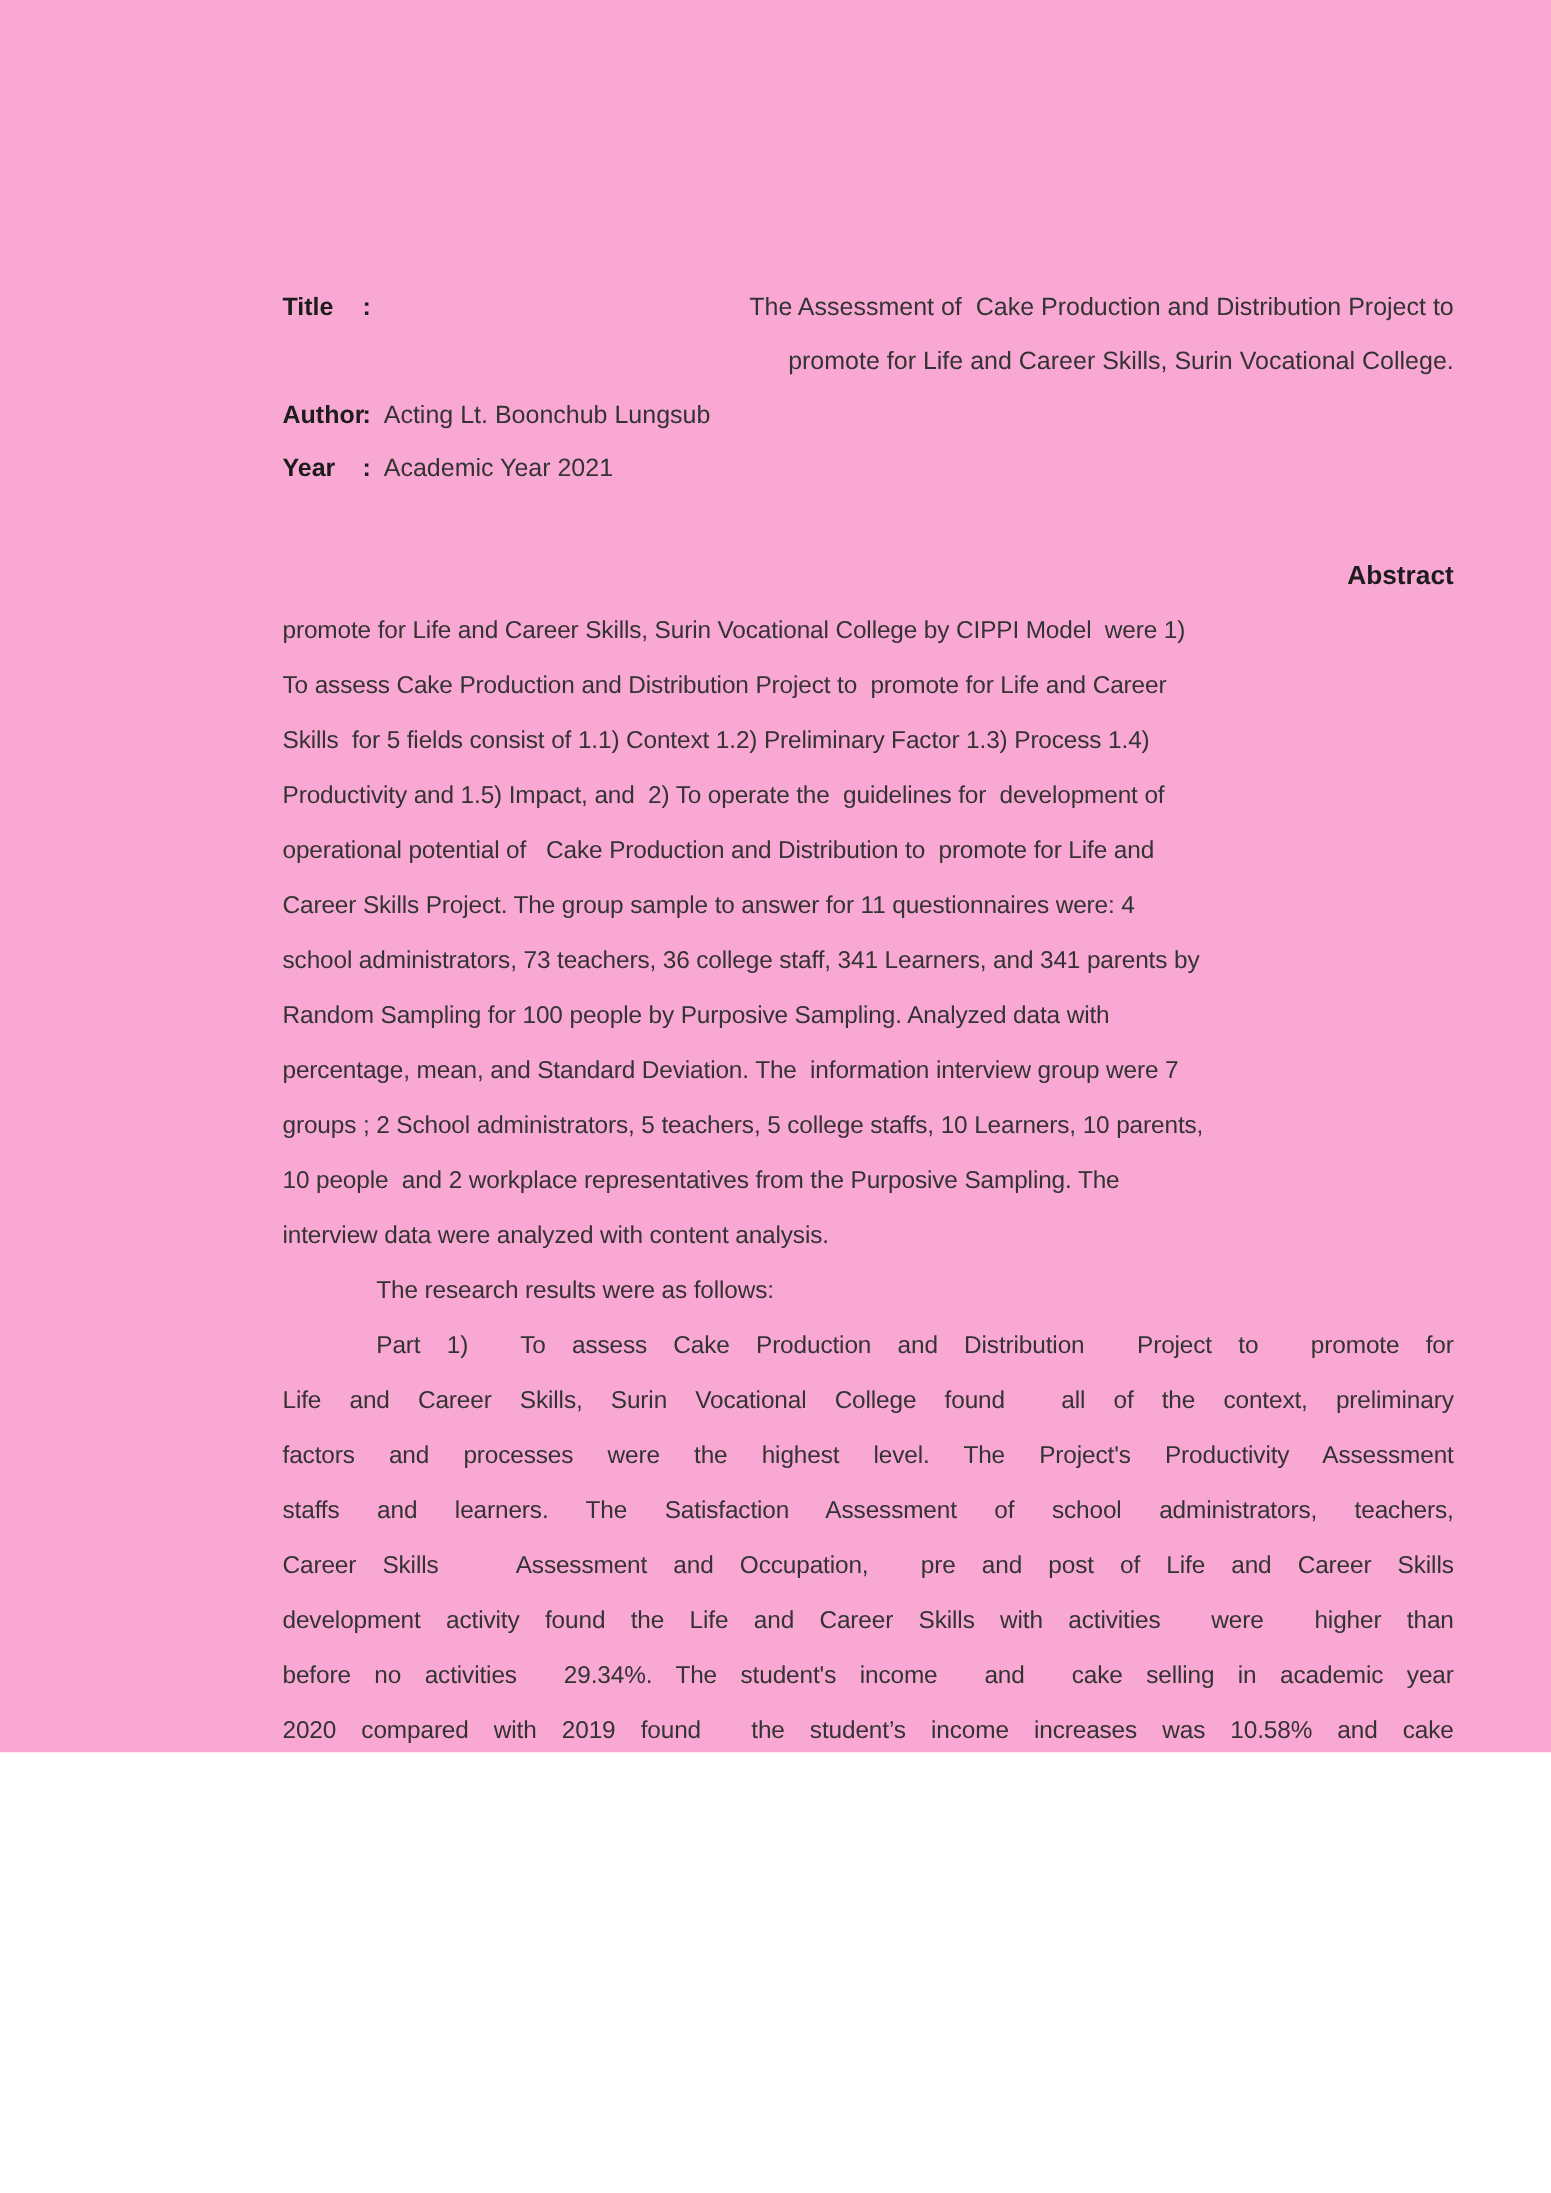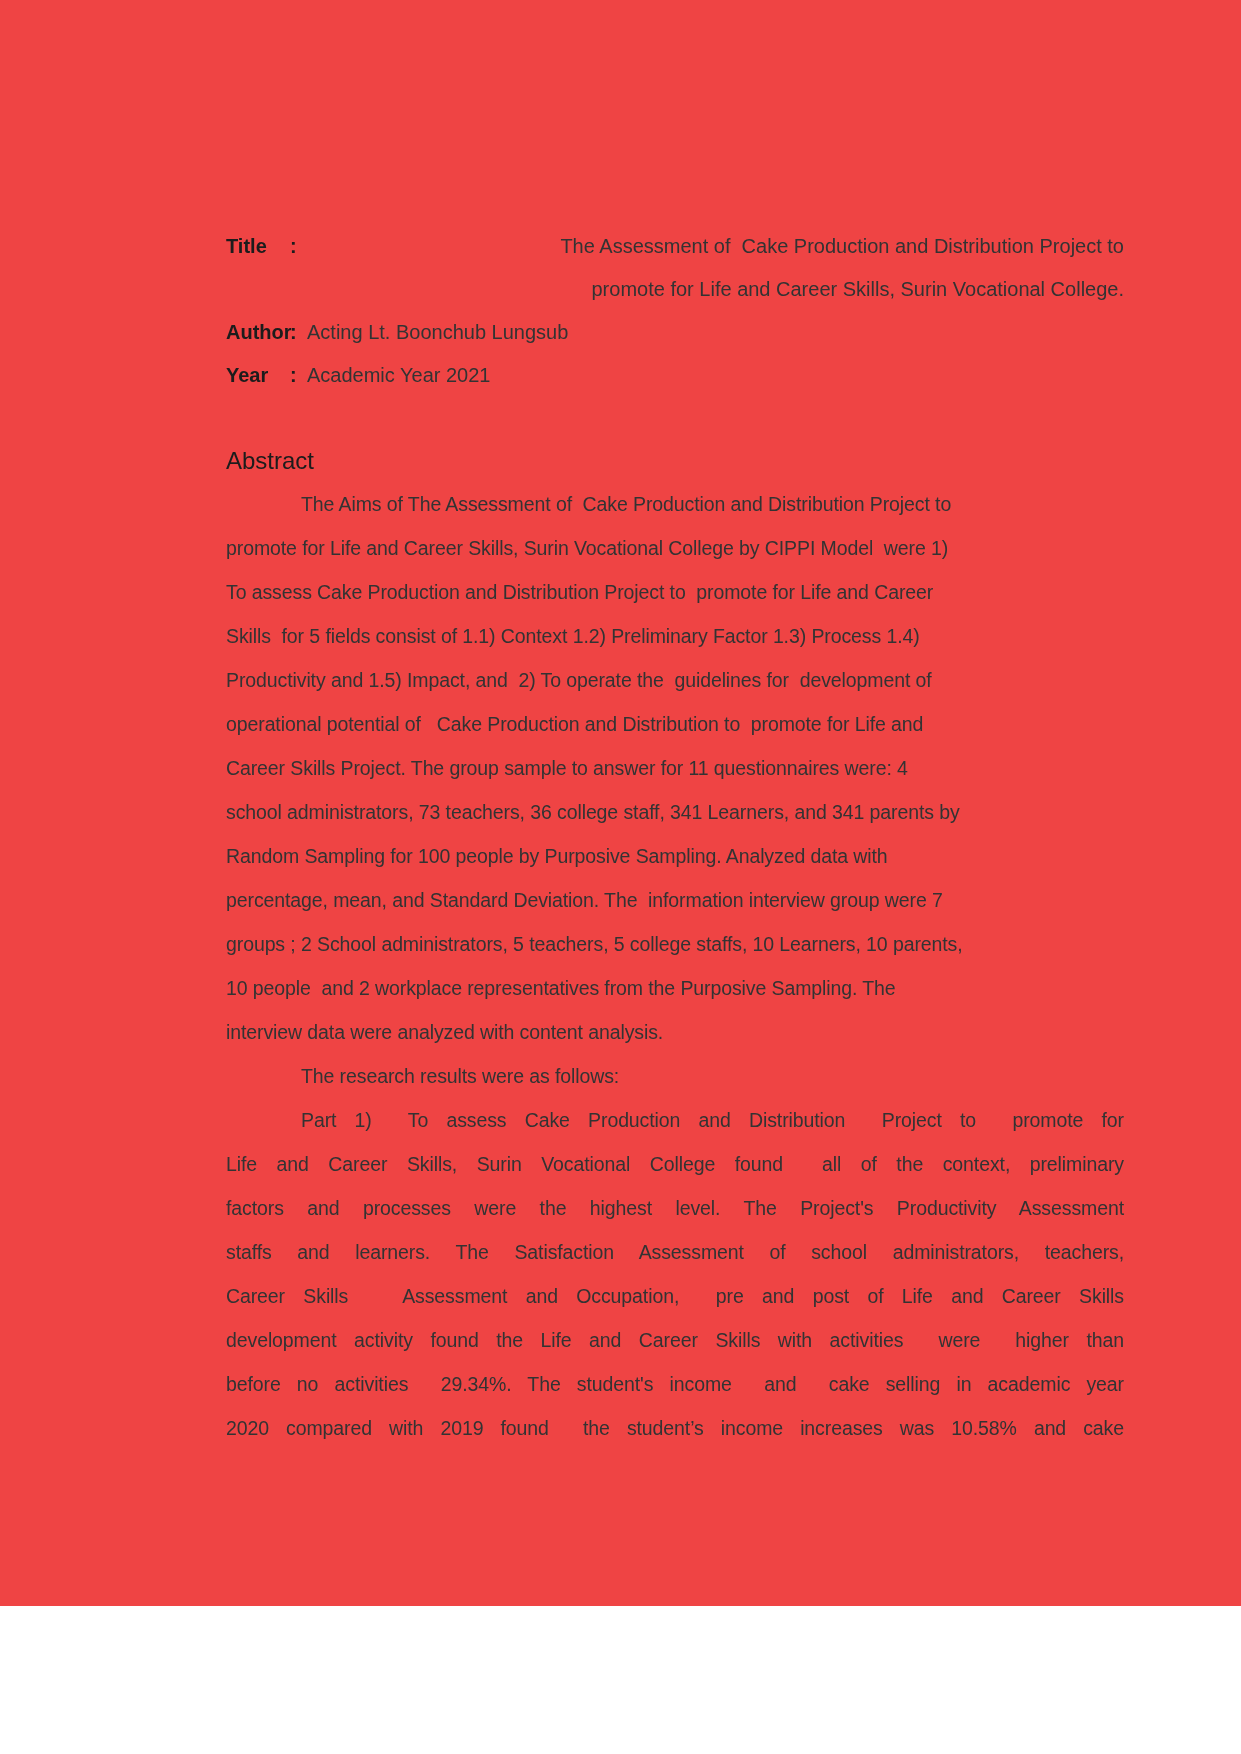--- a/index.html
+++ b/index.html
@@ -3,24 +3,24 @@
 <meta charset="utf-8">
 <style>
   html, body {
     margin: 0;
     padding: 0;
     background: #ffffff;
   }
   .page {
     position: relative;
     width: 1241px;
-    height: 1606px;
-    background: #ef4444;
+    height: 1402px;
+    background: #f9a8d4;
     box-sizing: border-box;
-    padding: 225px 117px 0 226px;
+    padding: 225px 78px 0 226px;
     font-family: "Liberation Sans", sans-serif;
     color: #333333;
     overflow: hidden;
   }
   
   .meta-row {
     display: flex;
     align-items: flex-start;
     font-size: 20px;
     line-height: 43px;
@@ -41,24 +41,24 @@
     flex: 1 1 auto;
     color: #333333;
   }
   .meta-value .tline {
     white-space: pre;
     text-align: right;
   }
   
   .abstract-heading {
     margin-top: 42px;
-    text-align: left;
-    font-size: 24px;
+    text-align: right;
+    font-size: 21px;
     line-height: 43px;
-    font-weight: 400;
+    font-weight: 700;
     color: #1c1c1c;
   }
   .abstract-body .line {
     font-size: 19.5px;
     line-height: 44px;
     letter-spacing: -0.1px;
     white-space: pre;
     color: #333333;
   }
   .abstract-body .line.indent {
@@ -96,21 +96,20 @@
       <div class="meta-label">Year</div>
       <div class="meta-colon">:</div>
       <div class="meta-value">Academic Year 2021</div>
     </div>
 
   </div>
 
   <div class="abstract-heading">Abstract</div>
 
   <div class="abstract-body">
-      <div class="line indent">The Aims of The Assessment of  Cake Production and Distribution Project to</div>
       <div class="line">promote for Life and Career Skills, Surin Vocational College by CIPPI Model  were 1)</div>
       <div class="line">To assess Cake Production and Distribution Project to  promote for Life and Career</div>
       <div class="line">Skills  for 5 fields consist of 1.1) Context 1.2) Preliminary Factor 1.3) Process 1.4)</div>
       <div class="line">Productivity and 1.5) Impact, and  2) To operate the  guidelines for  development of</div>
       <div class="line">operational potential of   Cake Production and Distribution to  promote for Life and</div>
       <div class="line">Career Skills Project. The group sample to answer for 11 questionnaires were: 4</div>
       <div class="line">school administrators, 73 teachers, 36 college staff, 341 Learners, and 341 parents by</div>
       <div class="line">Random Sampling for 100 people by Purposive Sampling. Analyzed data with</div>
       <div class="line">percentage, mean, and Standard Deviation. The  information interview group were 7</div>
       <div class="line">groups ; 2 School administrators, 5 teachers, 5 college staffs, 10 Learners, 10 parents,</div>

